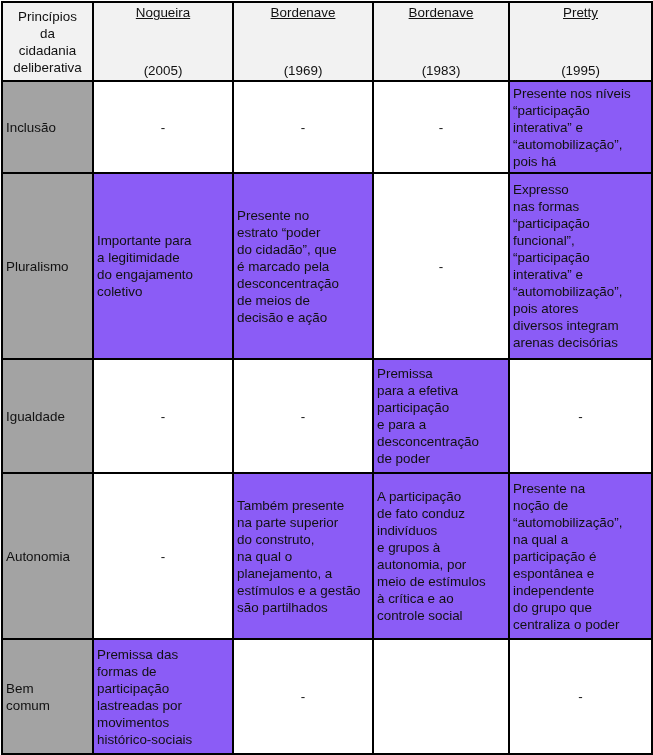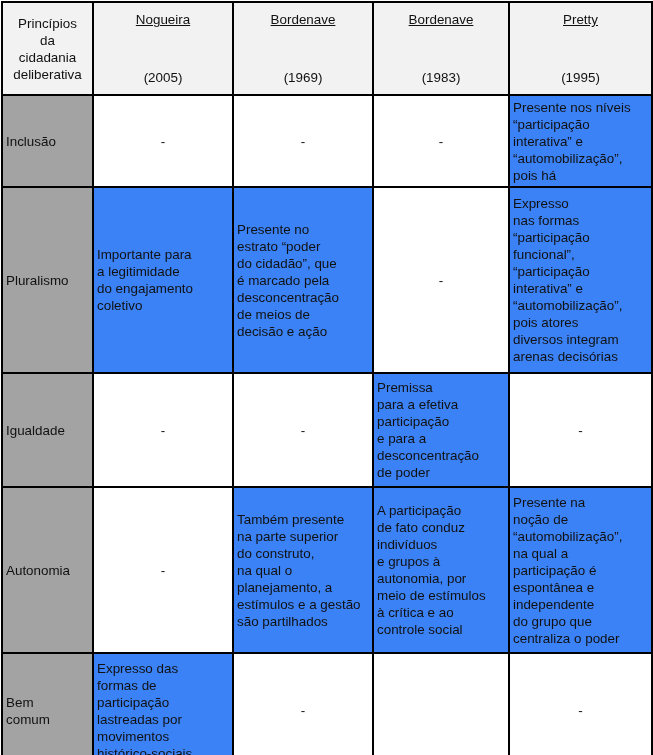--- a/index.html
+++ b/index.html
@@ -32,35 +32,35 @@
     th {
       background: #f2f2f2;
       text-align: center;
     }
     td.rowhead {
       background: #a3a3a3;
       text-align: left;
     }
     td.body {
       text-align: left;
-      background: #3b82f6;
+      background: #8b5cf6;
     }
     td.dash {
       text-align: center;
       background: #ffffff;
     }
     .line { display: block; white-space: nowrap; }
     .hdr-author { display: block; margin-bottom: 35px; text-decoration: underline; }
     .hdr-year { display: block; margin-top: 41px; }
     col.c0 { width: 91px; }
     col.c1 { width: 140px; }
     col.c2 { width: 140px; }
     col.c3 { width: 136px; }
     col.c4 { width: 143px; }
-    tr.r0 { height: 93px; padding-left: 8px; }
+    tr.r0 { height: 79px; padding-left: 8px; }
     tr.r1 { height: 92px; }
     tr.r2 { height: 186px; }
     tr.r3 { height: 114px; }
     tr.r4 { height: 166px; }
     tr.r5 { height: 115px; }
   </style>
 </head>
 <body>
 
 <table>
@@ -213,21 +213,21 @@
           <span class="line">do grupo que</span>
           <span class="line">centraliza o poder</span>
         </td>
       </tr>
       <tr class="r5">
         <td class="rowhead">
           <span class="line">Bem</span>
           <span class="line">comum</span>
         </td>
         <td class="body">
-          <span class="line">Expresso das</span>
+          <span class="line">Premissa das</span>
           <span class="line">formas de</span>
           <span class="line">participação</span>
           <span class="line">lastreadas por</span>
           <span class="line">movimentos</span>
           <span class="line">histórico-sociais</span>
         </td>
         <td class="dash">
           <span class="line">-</span>
         </td>
         <td class="dash">

